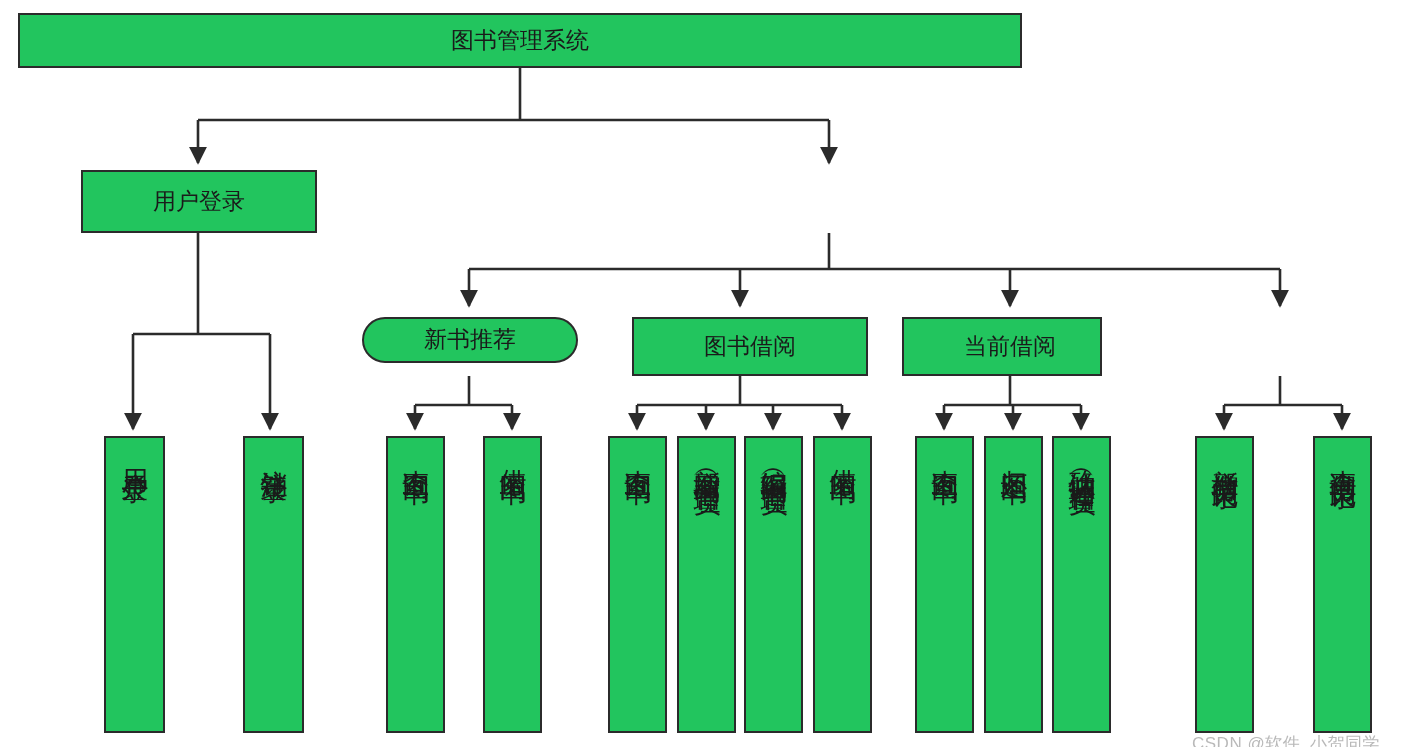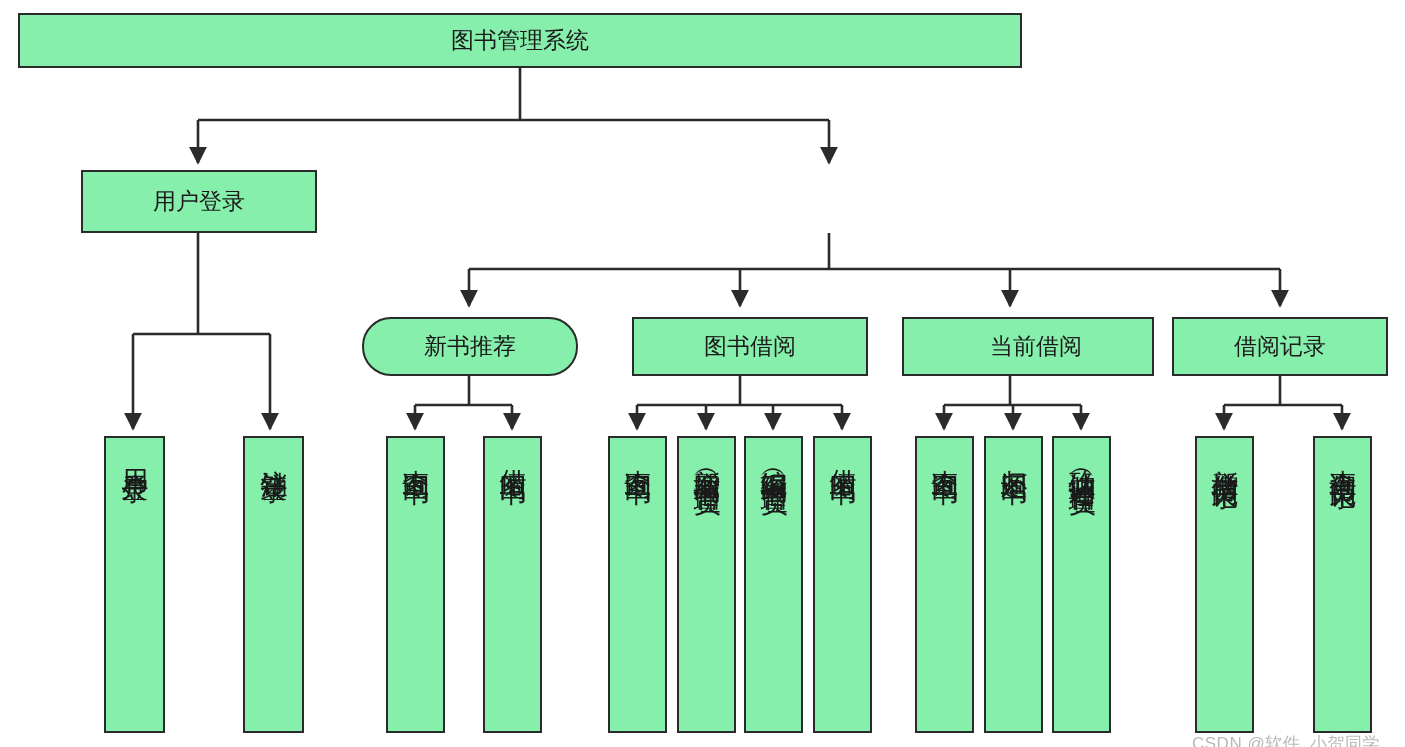--- a/index.html
+++ b/index.html
@@ -21,21 +21,21 @@
     position: absolute;
     left: 0;
     top: 0;
     width: 1405px;
     height: 747px;
     pointer-events: none;
   }
   .node {
     position: absolute;
     box-sizing: border-box;
-    background: #86efac;
+    background: #22c55e;
     border: 2px solid #2b2b2b;
     display: flex;
     align-items: center;
     justify-content: center;
   }
   .node .label {
     color: #1a1a1a;
     text-align: center;
     line-height: 1.12;
     white-space: nowrap;
@@ -127,31 +127,28 @@
   </svg>
 
   <div class="node root horizontal" style="left:18px; top:13px; width:1004px; height:55px;">
     <span class="label">图书管理系统</span>
   </div>
 
   <div class="node horizontal" style="left:81px; top:170px; width:236px; height:63px;">
     <span class="label">用户登录</span>
   </div>
 
-  <div class="node horizontal" style="left:362px; top:317px; width:216px; height:59px;border-radius:29px;">
+  <div class="node horizontal" style="left:362px; top:317px; width:216px; height:46px;border-radius:29px;">
     <span class="label">新书推荐</span>
   </div>
   <div class="node horizontal" style="left:632px; top:317px; width:236px; height:59px;">
     <span class="label">图书借阅</span>
   </div>
-  <div class="node horizontal" style="left:902px; top:317px; width:252px; height:59px;padding-left:16px;">
+  <div class="node horizontal" style="left:902px; top:317px; width:200px; height:59px;padding-left:16px;">
     <span class="label">当前借阅</span>
-  </div>
-  <div class="node horizontal" style="left:1172px; top:317px; width:216px; height:59px;">
-    <span class="label">借阅记录</span>
   </div>
 
   <div class="node vertical" style="left:104px; top:436px; width:61px; height:297px;">
     <span class="label">用户登录</span>
   </div>
   <div class="node vertical" style="left:243px; top:436px; width:61px; height:297px;">
     <span class="label">注销登录</span>
   </div>
 
   <div class="node vertical" style="left:386px; top:436px; width:59px; height:297px;">

